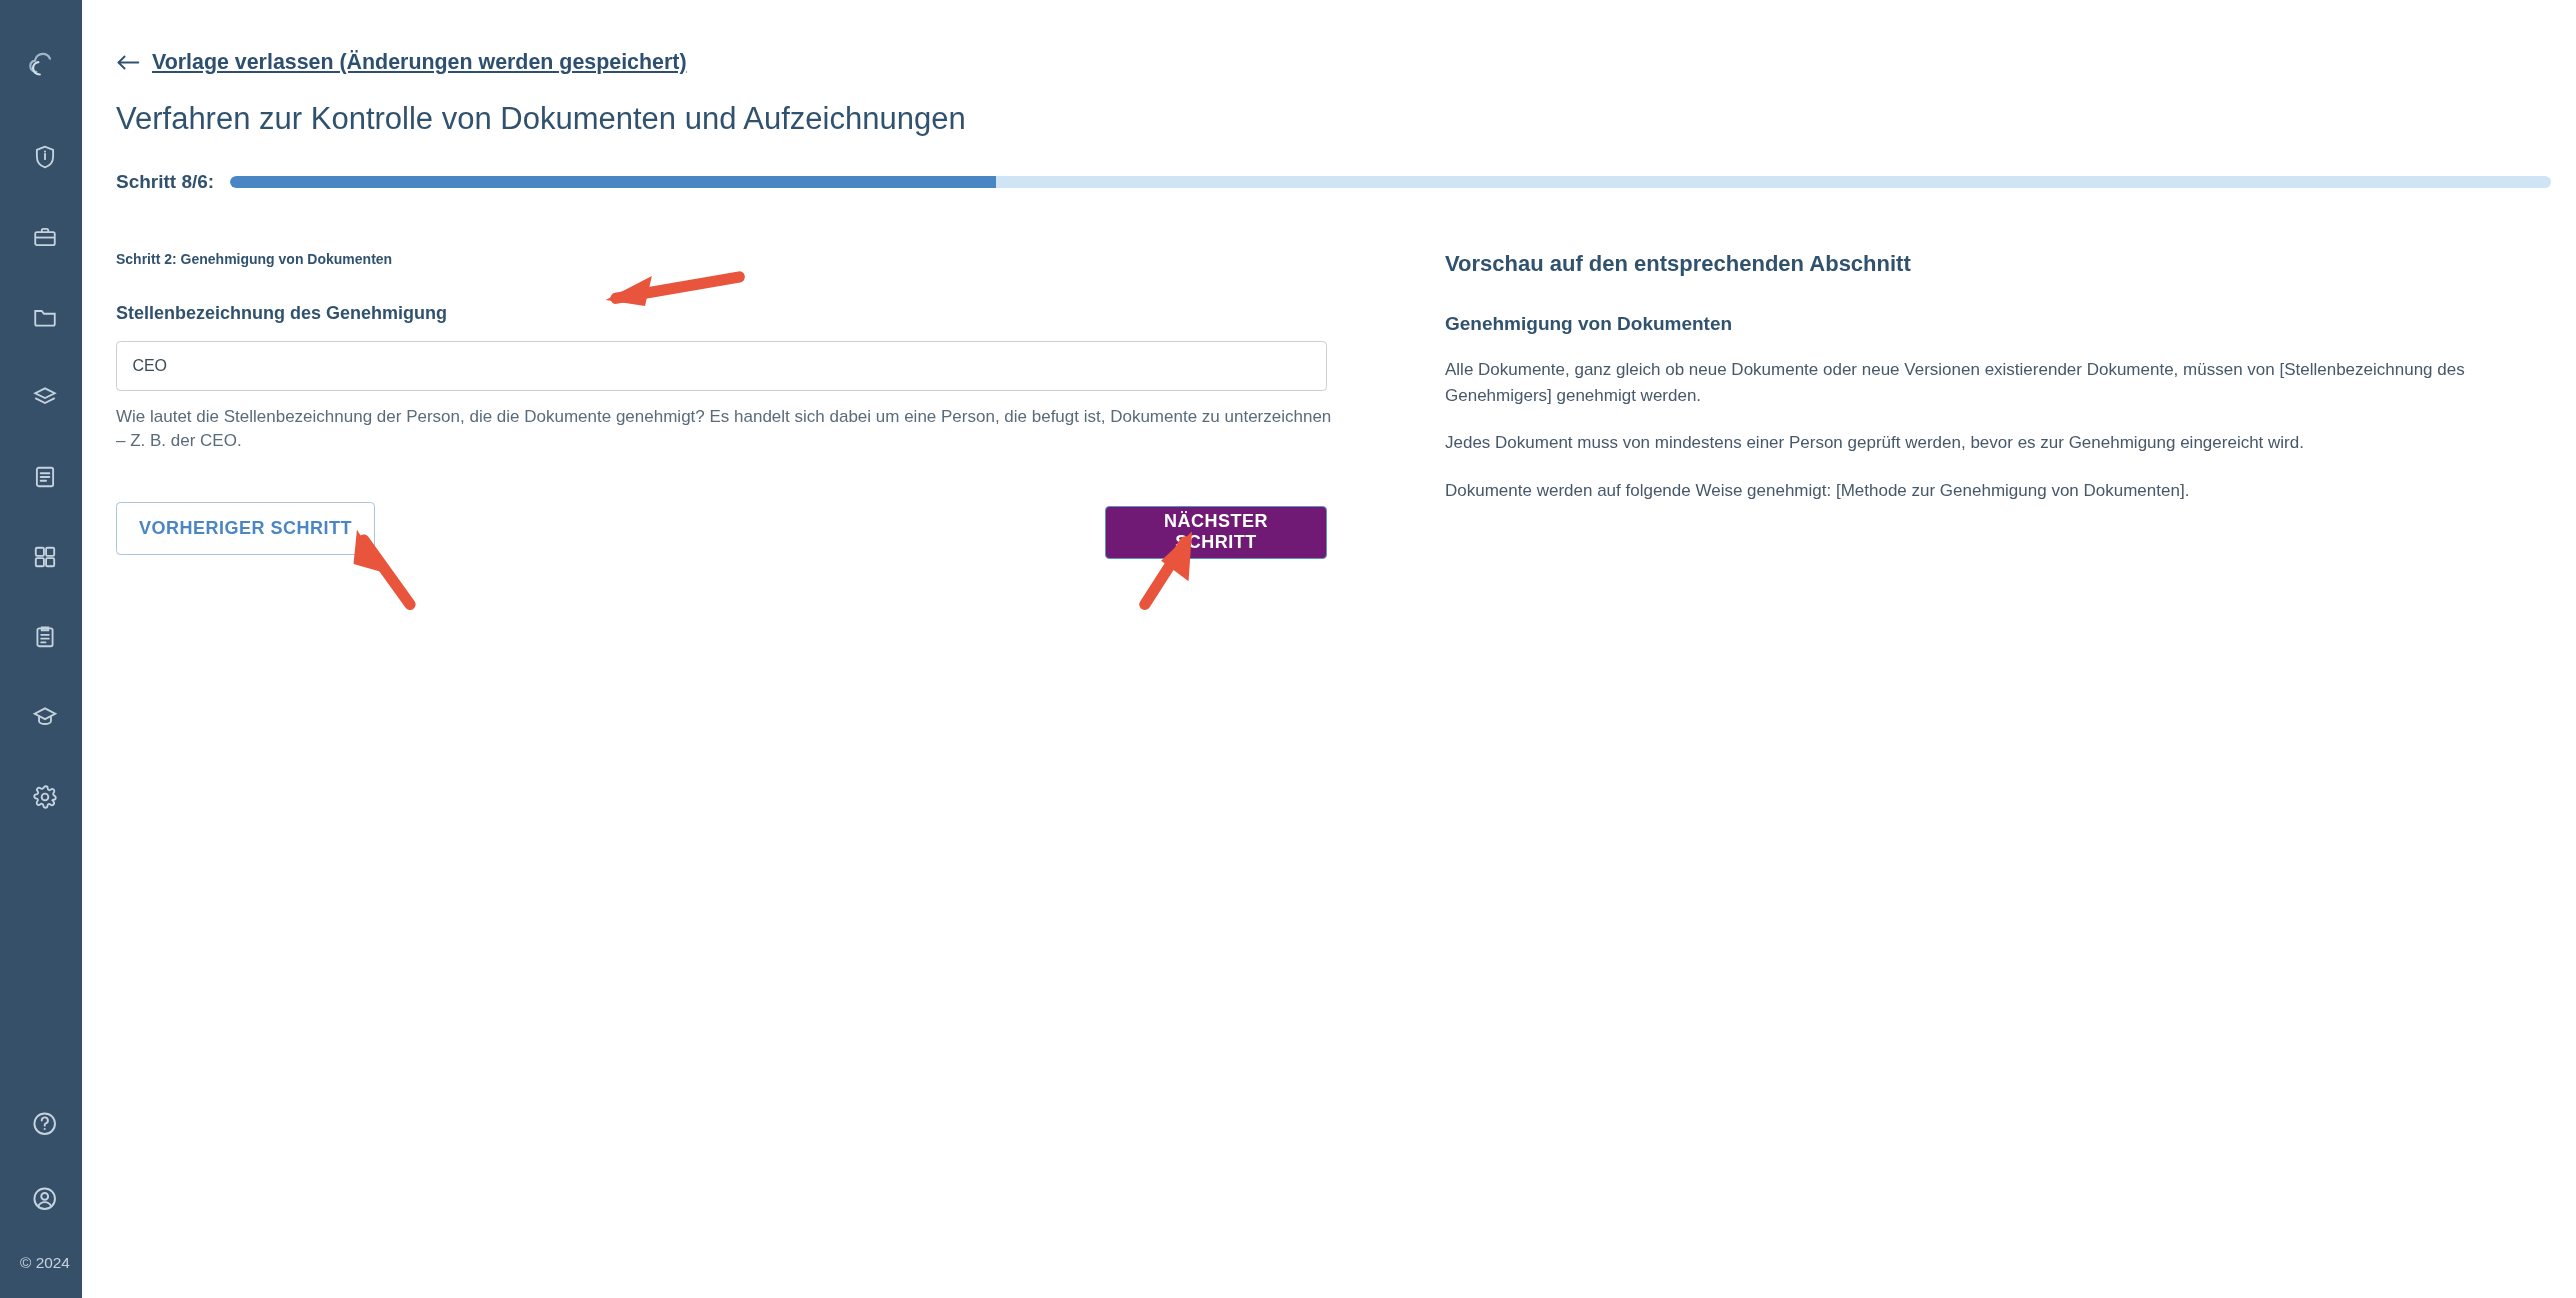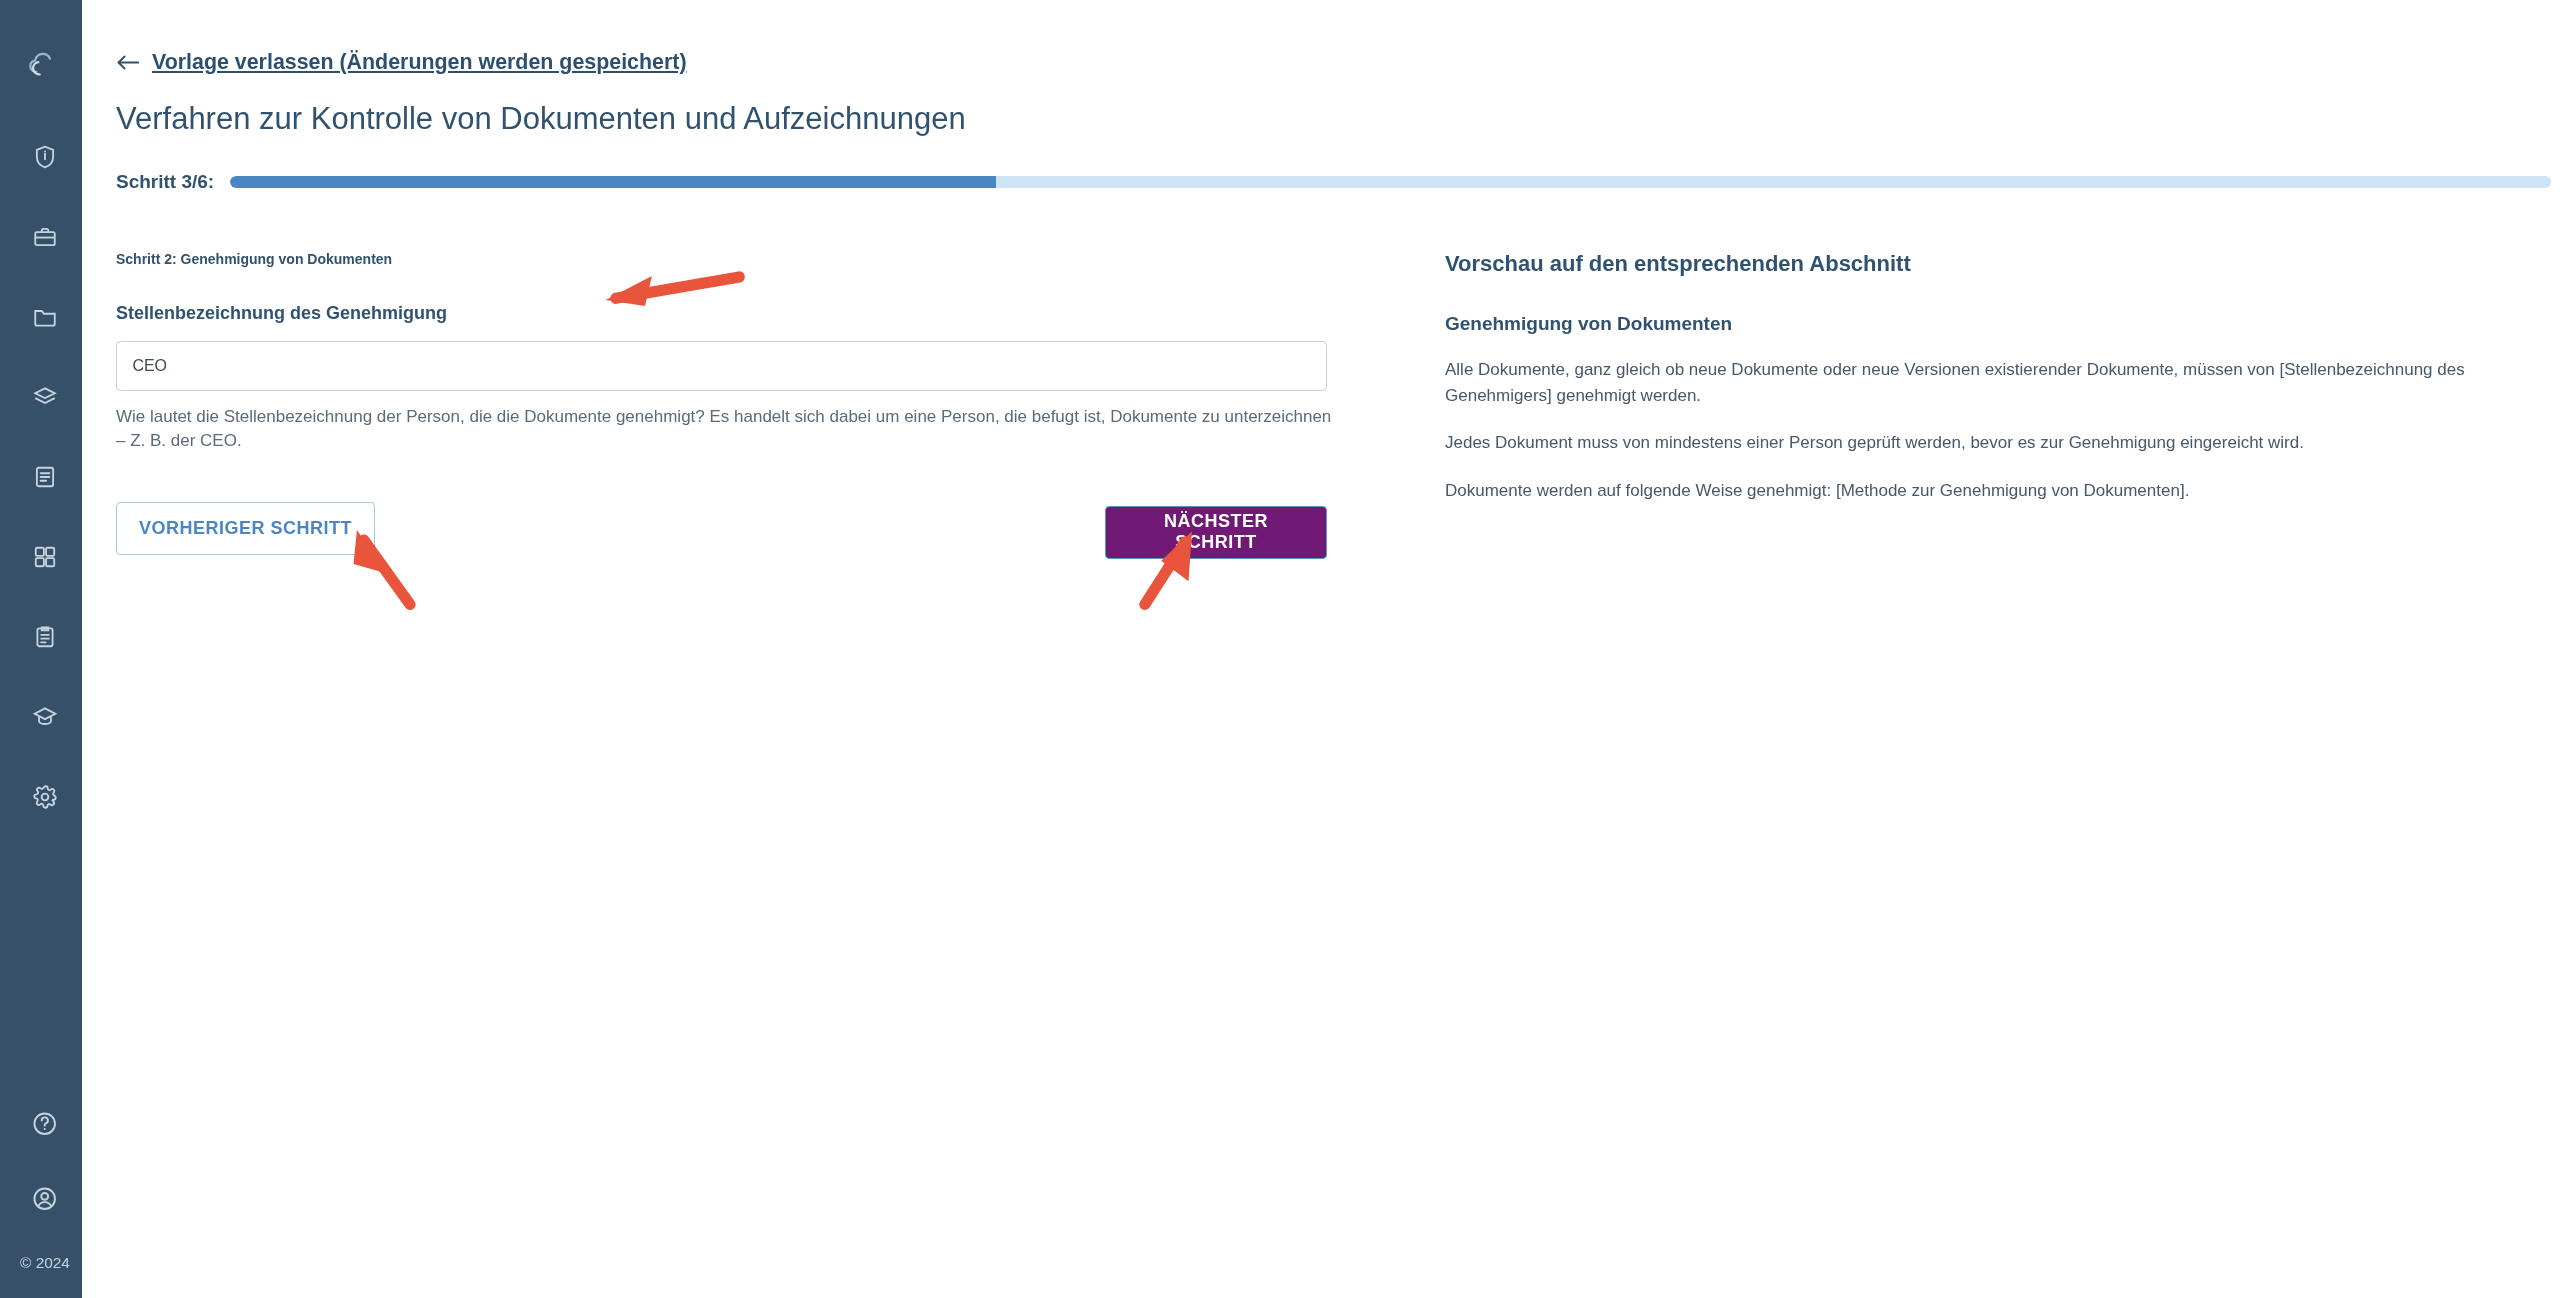--- a/index.html
+++ b/index.html
@@ -339,21 +339,21 @@
         <path d="M26 11H3"></path>
         <path d="M10 4 3 11l7 7"></path>
       </svg>
     </span>
     <span class="back-link">Vorlage verlassen (Änderungen werden gespeichert)</span>
   </div>
 
   <div class="page-title">Verfahren zur Kontrolle von Dokumenten und Aufzeichnungen</div>
 
   <div class="progress-row">
-    <span class="progress-label">Schritt 3/6:</span>
+    <span class="progress-label">Schritt 8/6:</span>
     <div class="progress-track">
       <div class="progress-fill" id="progress-fill" style="width: 33%;"></div>
     </div>
   </div>
 
   <div class="col-left">
     <h2 class="section-heading">Schritt 2: Genehmigung von Dokumenten</h2>
 
     <div class="field-label">Stellenbezeichnung des Genehmigung</div>
 

